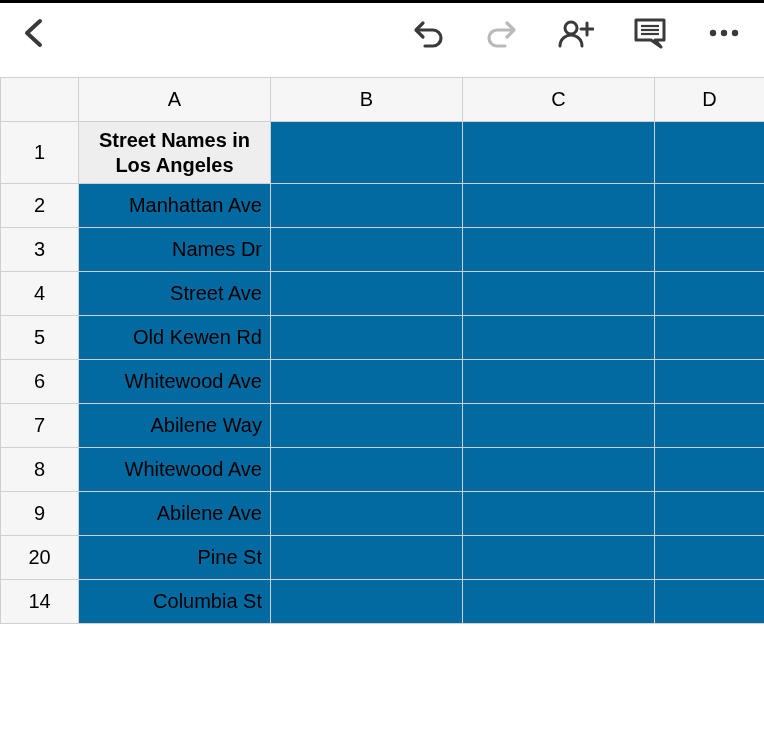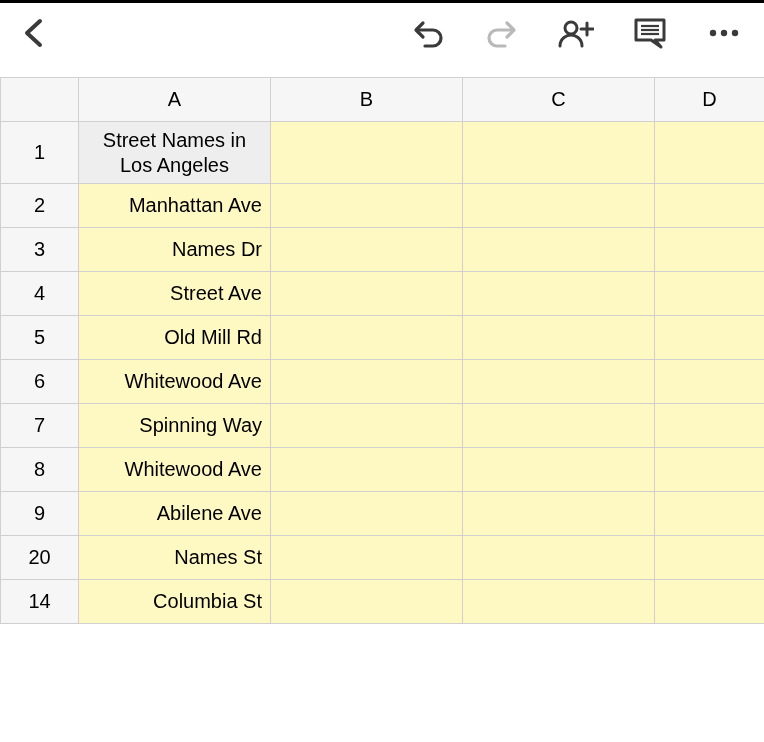--- a/index.html
+++ b/index.html
@@ -77,26 +77,26 @@
   }
   th.rowhead {
     background: #f6f6f6;
     font-weight: normal;
     text-align: center;
     width: 78px;
     font-size: 18px;
     color: #333;
   }
   td.cell {
-    background: #fef9c3;
+    background: #0369a1;
     padding: 0 8px;
     text-align: right;
   }
   tr.row1 td.cell-a {
-    font-weight: normal;
+    font-weight: bold;
     text-align: center;
     background: #eeeeee;
     height: 62px;
     line-height: 1.25;
     padding: 4px 6px;
   }
   tr.row1 th.rowhead {
     height: 62px;
   }
   
@@ -216,56 +216,56 @@
         </tr>
         <tr>
           <th class="rowhead">4</th>
           <td class="cell cell-a">Street Ave</td>
           <td class="cell"></td>
           <td class="cell"></td>
           <td class="cell"></td>
         </tr>
         <tr>
           <th class="rowhead">5</th>
-          <td class="cell cell-a">Old Mill Rd</td>
+          <td class="cell cell-a">Old Kewen Rd</td>
           <td class="cell"></td>
           <td class="cell"></td>
           <td class="cell"></td>
         </tr>
         <tr>
           <th class="rowhead">6</th>
           <td class="cell cell-a">Whitewood Ave</td>
           <td class="cell"></td>
           <td class="cell"></td>
           <td class="cell"></td>
         </tr>
         <tr>
           <th class="rowhead">7</th>
-          <td class="cell cell-a">Spinning Way</td>
+          <td class="cell cell-a">Abilene Way</td>
           <td class="cell"></td>
           <td class="cell"></td>
           <td class="cell"></td>
         </tr>
         <tr>
           <th class="rowhead">8</th>
           <td class="cell cell-a">Whitewood Ave</td>
           <td class="cell"></td>
           <td class="cell"></td>
           <td class="cell"></td>
         </tr>
         <tr>
           <th class="rowhead">9</th>
           <td class="cell cell-a">Abilene Ave</td>
           <td class="cell"></td>
           <td class="cell"></td>
           <td class="cell"></td>
         </tr>
         <tr>
           <th class="rowhead">20</th>
-          <td class="cell cell-a">Names St</td>
+          <td class="cell cell-a">Pine St</td>
           <td class="cell"></td>
           <td class="cell"></td>
           <td class="cell"></td>
         </tr>
         <tr>
           <th class="rowhead">14</th>
           <td class="cell cell-a">Columbia St</td>
           <td class="cell"></td>
           <td class="cell"></td>
           <td class="cell"></td>

